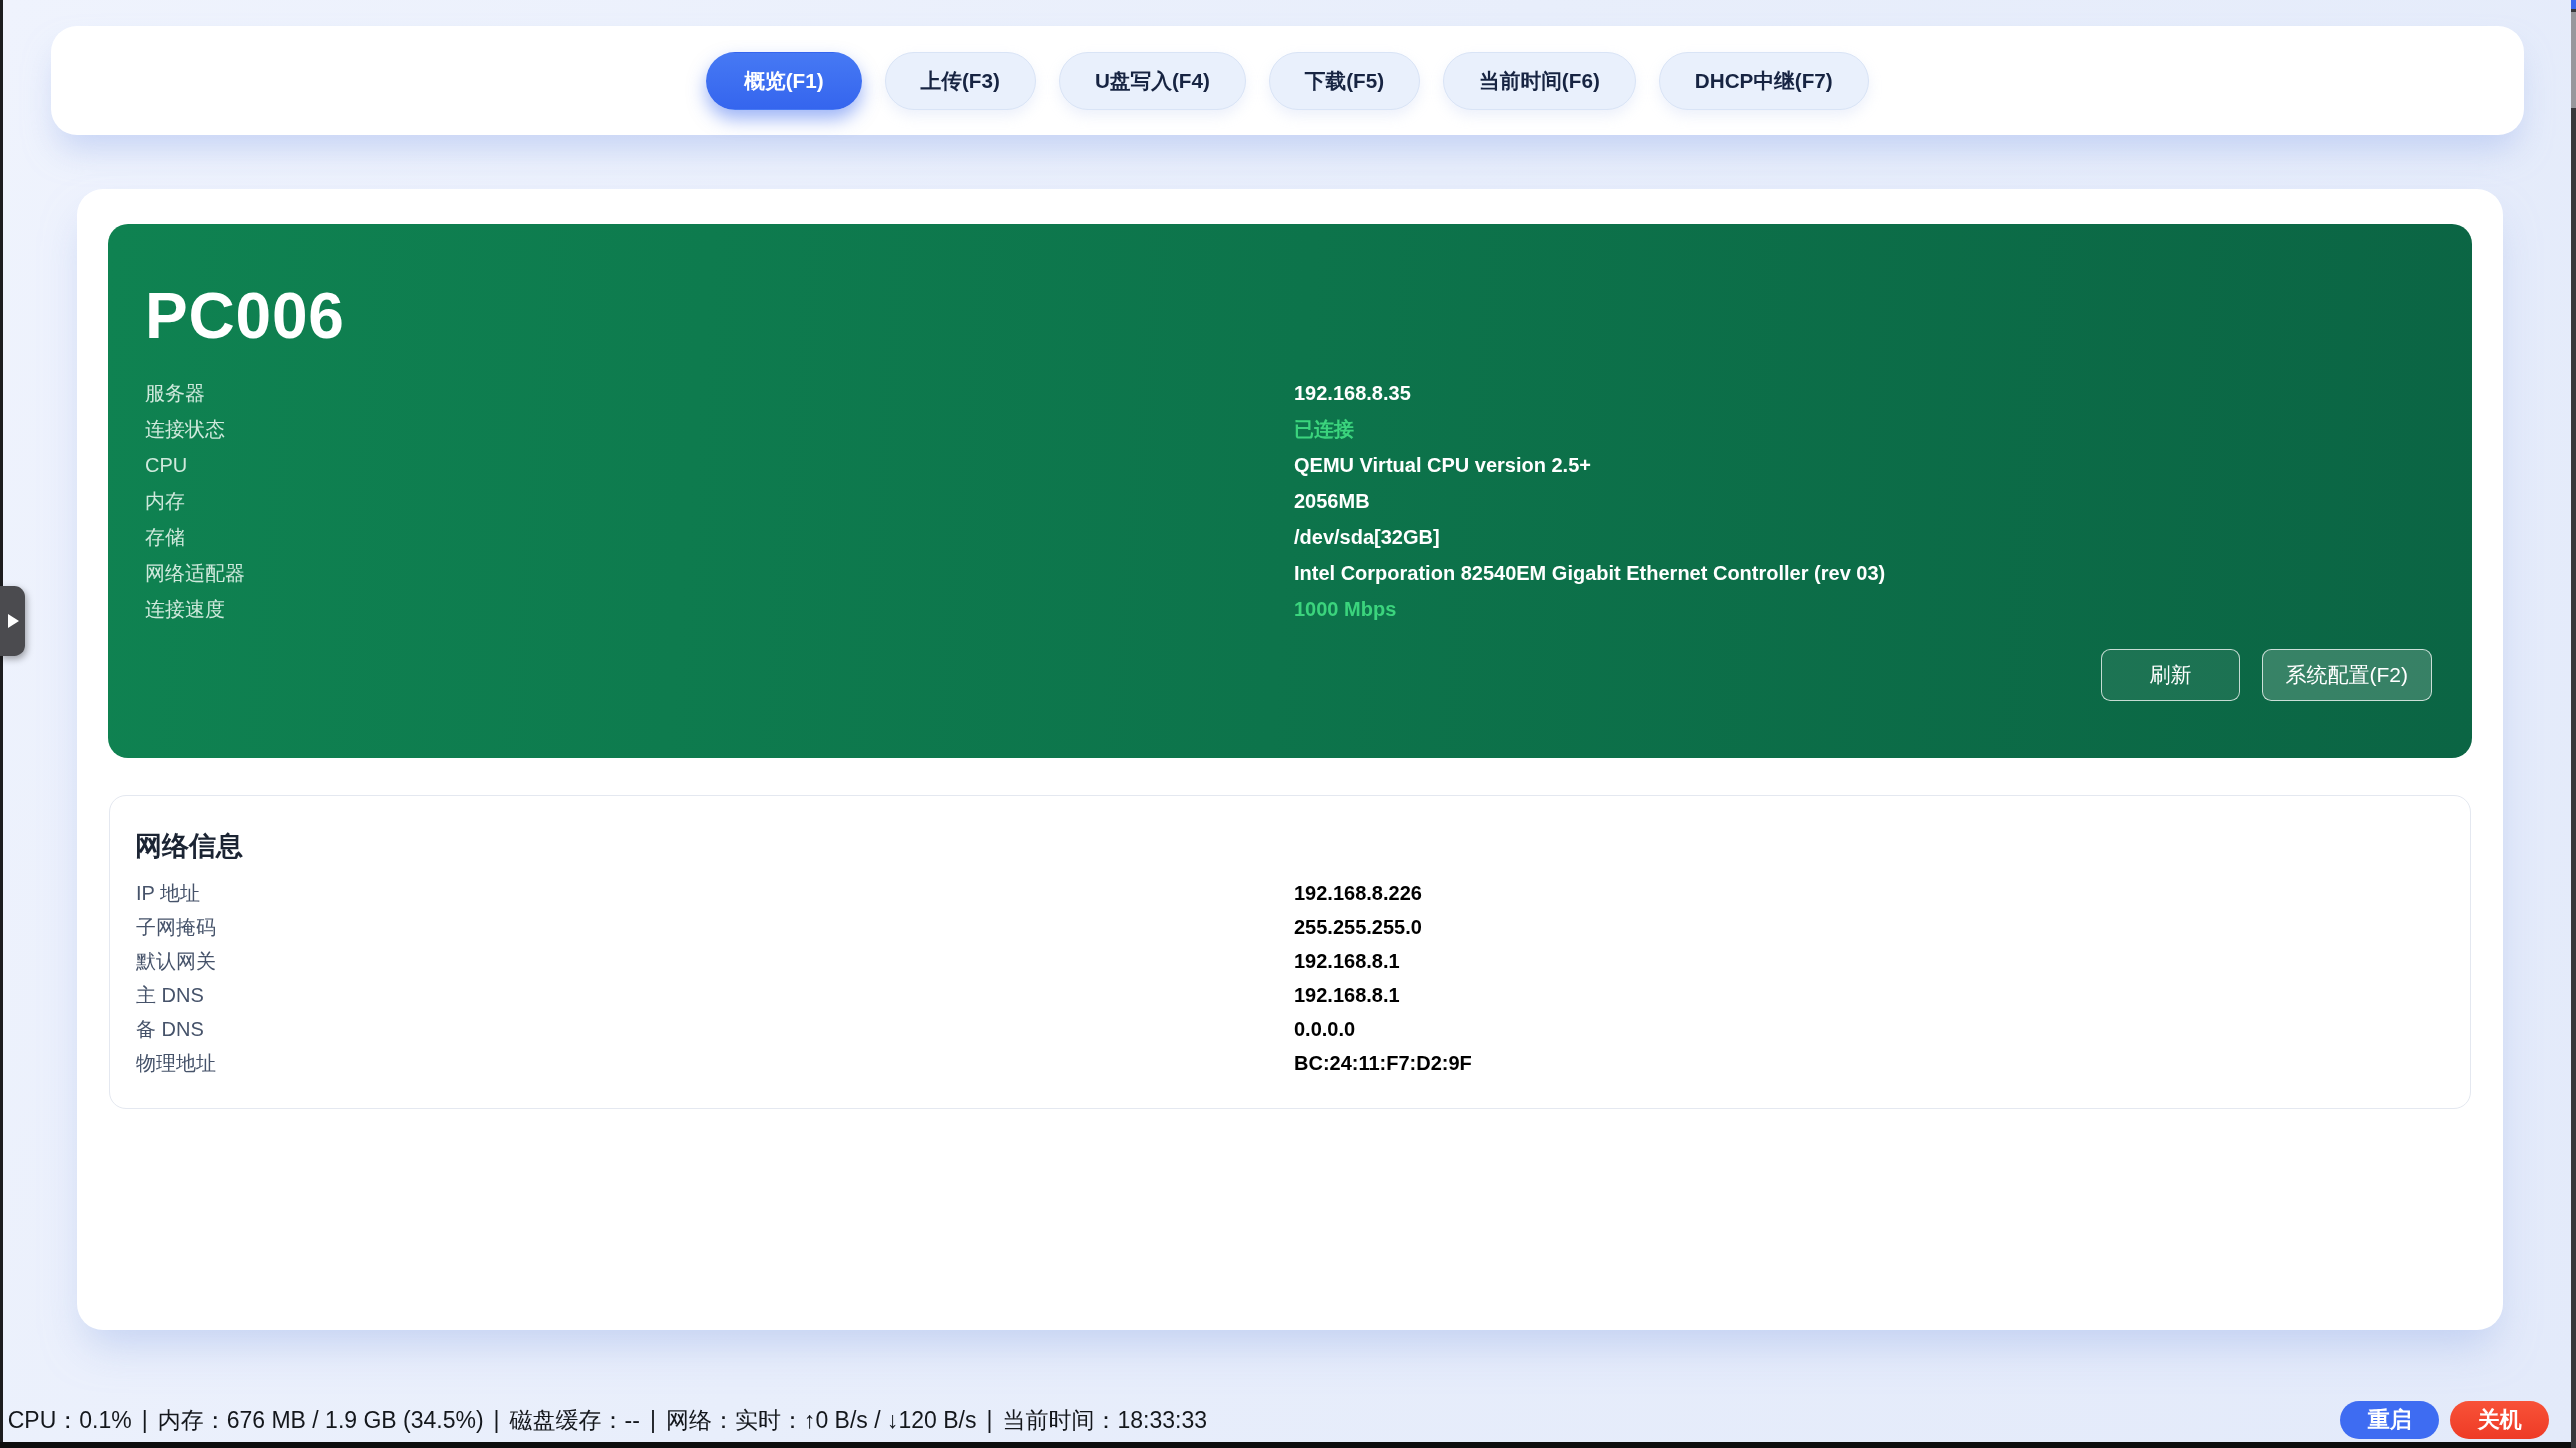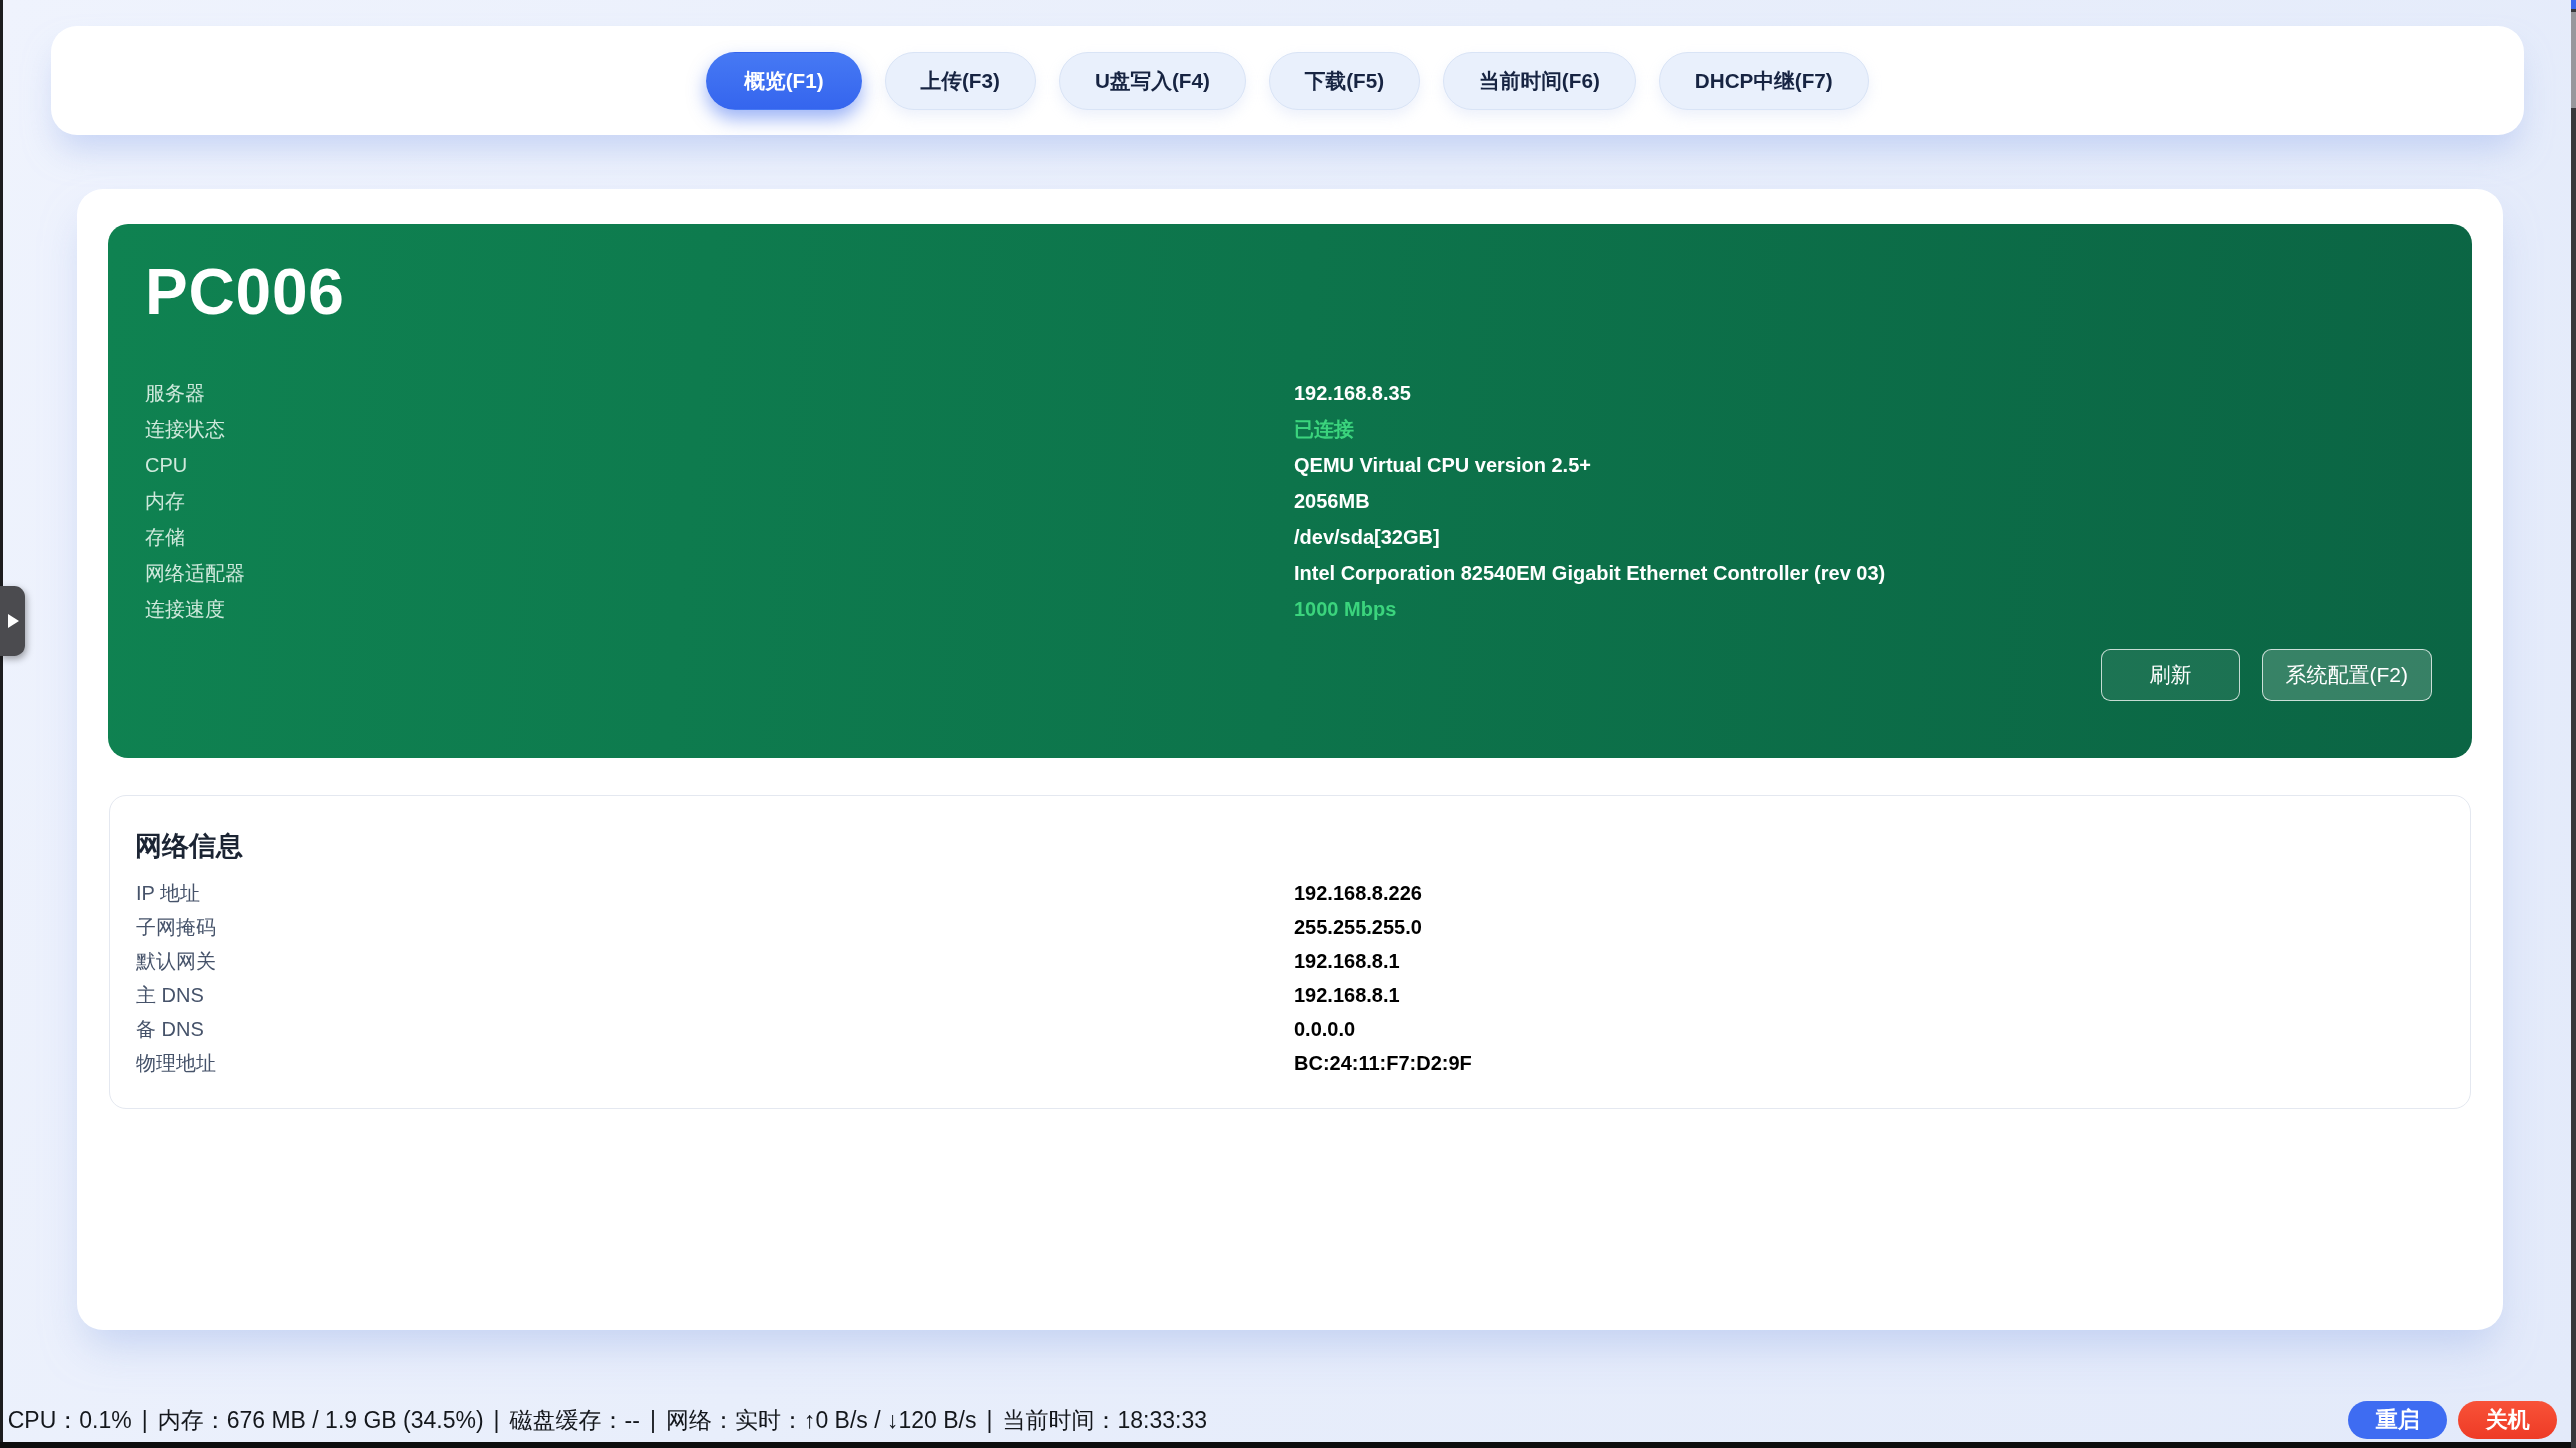--- a/index.html
+++ b/index.html
@@ -57,21 +57,21 @@
     box-shadow:0 23px 42px -9.2px rgba(165,185,235,0.55);
   }
 
   
   .device-panel {
     position:absolute; left:31px; top:35px; width:2364px; height:534px;
     border-radius:20px; color:#fff;
     background:linear-gradient(95deg,#0f8251 0%,#0d744b 50%,#0b6544 100%);
   }
   .device-name {
-    position:absolute; left:37px; top:36px;
+    position:absolute; left:37px; top:60px;
     font-size:64px; line-height:64px; font-weight:700; color:#ffffff; letter-spacing:0.8px;
   }
   .device-rows { position:absolute; left:37px; right:37px; top:151px; }
   .drow { display:grid; grid-template-columns:1149px 1fr; height:36px; align-items:center; font-size:20px; }
   .drow .lbl { color:rgba(224,242,232,0.92); font-weight:400; }
   .drow .val { color:#ffffff; font-weight:600; }
   .drow .val.hl { color:#3bd47d; }
   .panel-buttons { position:absolute; right:40px; bottom:57px; display:flex; gap:21.4px; }
   .panel-btn {
     min-width:92px; height:52px; padding:0 23px; border-radius:9.2px;
@@ -88,21 +88,21 @@
     background:#ffffff; border:1.5px solid #e4e8f0; border-radius:17px;
   }
   .network-title { position:absolute; left:25px; top:38px; font-size:27px; line-height:24.5px; font-weight:700; color:#1b2433; }
   .net-rows { position:absolute; left:26px; right:26px; top:80px; }
   .nrow { display:grid; grid-template-columns:1158px 1fr; height:34px; align-items:center; font-size:20px; }
   .nrow .lbl { color:#46536a; font-weight:400; }
   .nrow .val { color:#000000; font-weight:600; }
 
   
   .status-bar {
-    position:absolute; left:0; right:8px; bottom:6.9px; height:44px;
+    position:absolute; left:0; right:16px; bottom:6.9px; height:44px;
     display:flex; align-items:center; padding-left:7.7px;
     font-size:23px; color:#14171c; white-space:nowrap;
   }
   .status-bar .sep { margin:0 10px; color:#14171c; }
   .status-buttons { position:absolute; right:10.7px; top:50%; transform:translateY(-50%); display:flex; gap:10.7px; }
   .pill {
     height:38px; border-radius:19px; padding:0 27.6px;
     display:flex; align-items:center; justify-content:center;
     font-family:inherit; font-size:22px; font-weight:700; color:#ffffff;
     border:none; cursor:pointer;

